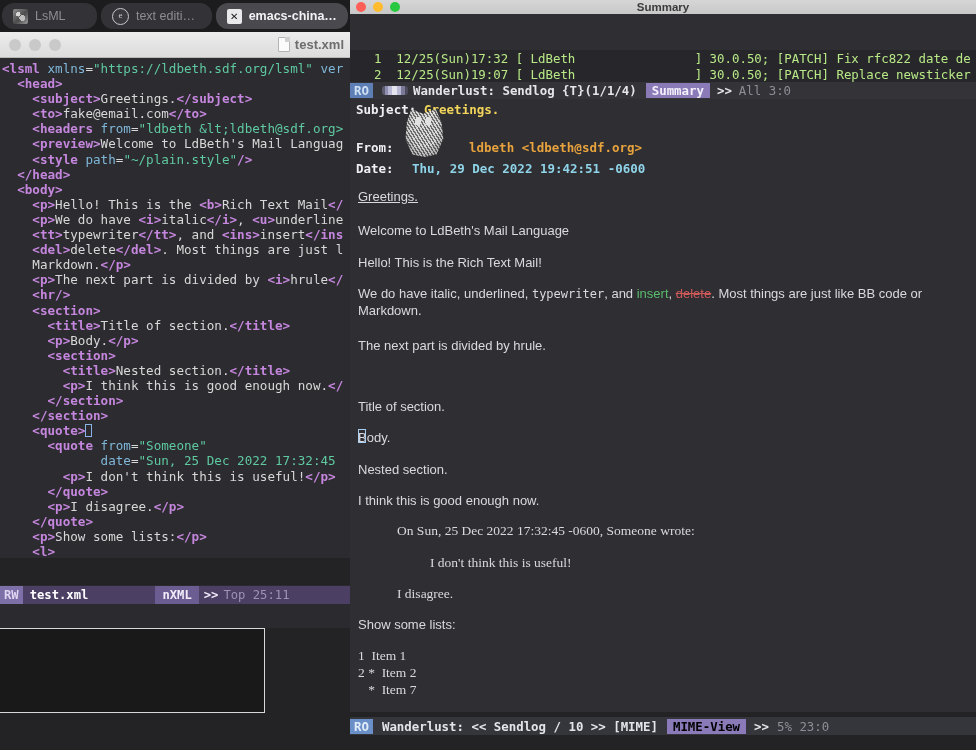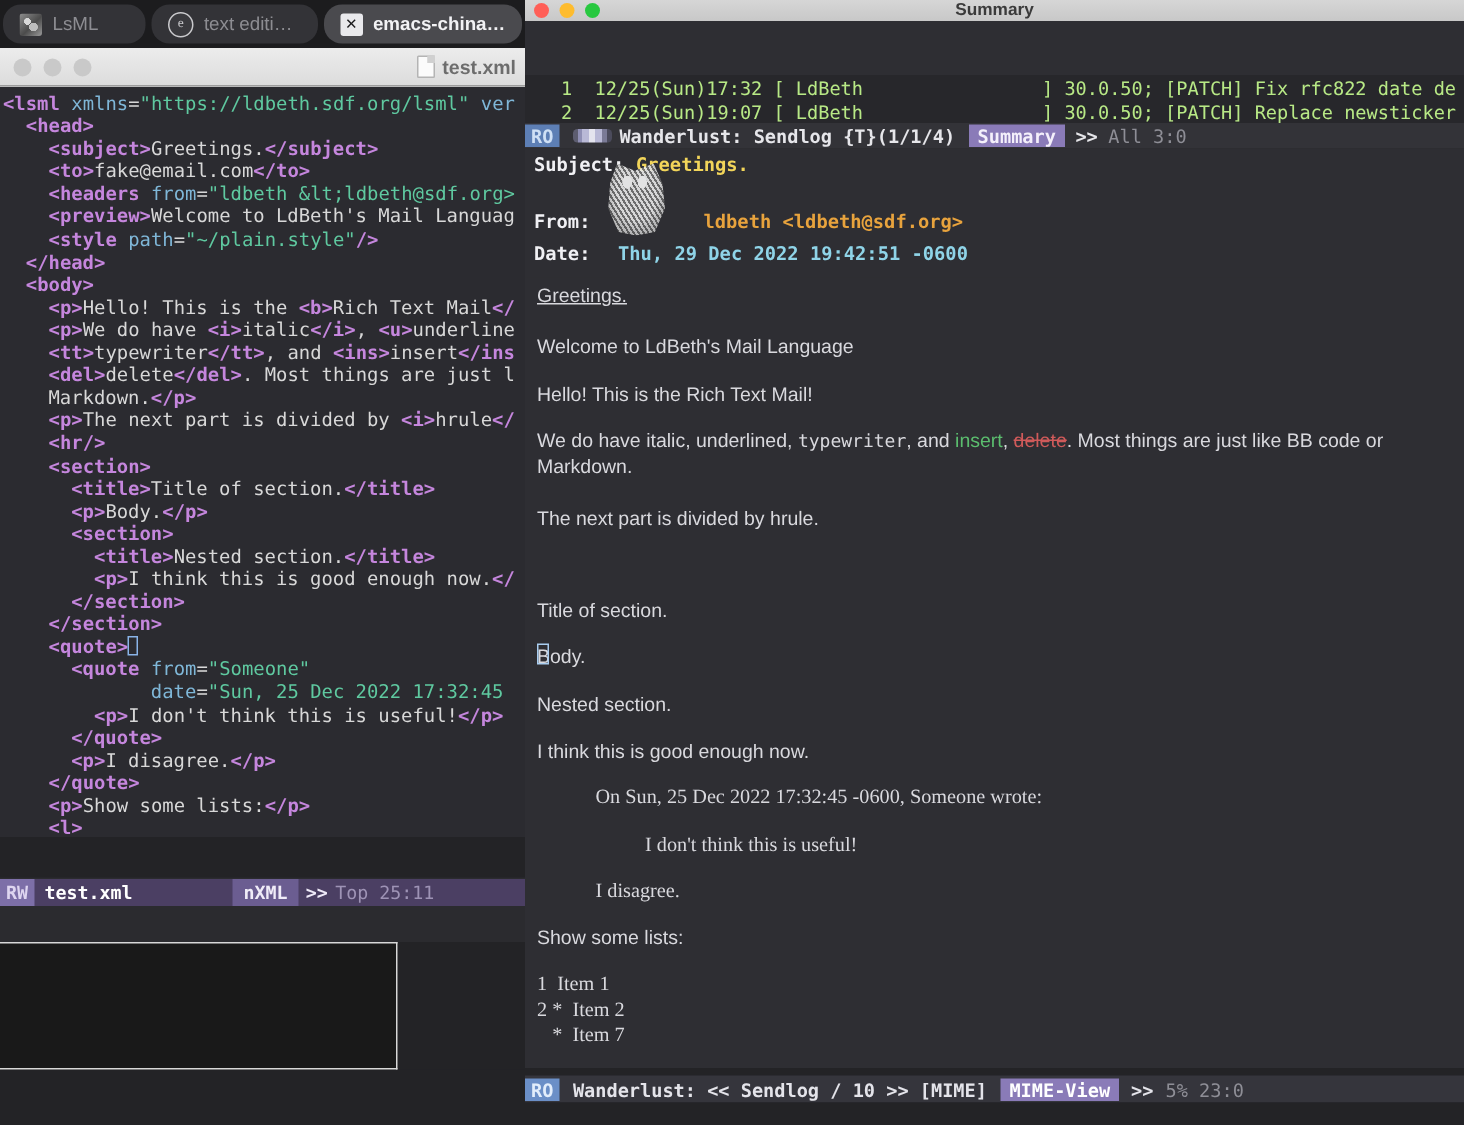--- a/index.html
+++ b/index.html
@@ -200,21 +200,21 @@
   }
   .serif{font-family:"Liberation Serif","DejaVu Serif",serif;font-size:13.5px;}
 
   #wl-modeline{
     position:absolute;left:0;top:717px;width:626px;height:18px;
     background:#35353c;display:flex;align-items:center;
     font-size:12.4px;white-space:nowrap;overflow:hidden;
   }
   .wm-ro{background:#6b8fc7;color:#e2edfb;padding:0 4px;font-weight:bold;}
   .wm-txt{color:#e4e4ea;font-weight:bold;padding-left:9px;}
-  .wm-mode{background:#8a7bb8;color:#ffffff;padding:0 6px;font-weight:bold;margin-left:9px;}
+  .wm-mode{background:#8a7bb8;color:#000000;padding:0 6px;font-weight:bold;margin-left:9px;}
   .wm-sep{color:#e4e4ea;font-weight:bold;margin-left:8px;}
   .wm-pos{color:#8e8e96;margin-left:8px;}
   #wl-bottomgap{position:absolute;left:0;top:735px;width:626px;height:15px;background:#232326;}
 </style>
 </head>
 <body>
 
 <div id="desktop">
   <div id="backdrop-strip"></div>
   <div id="backdrop-lower"></div>

